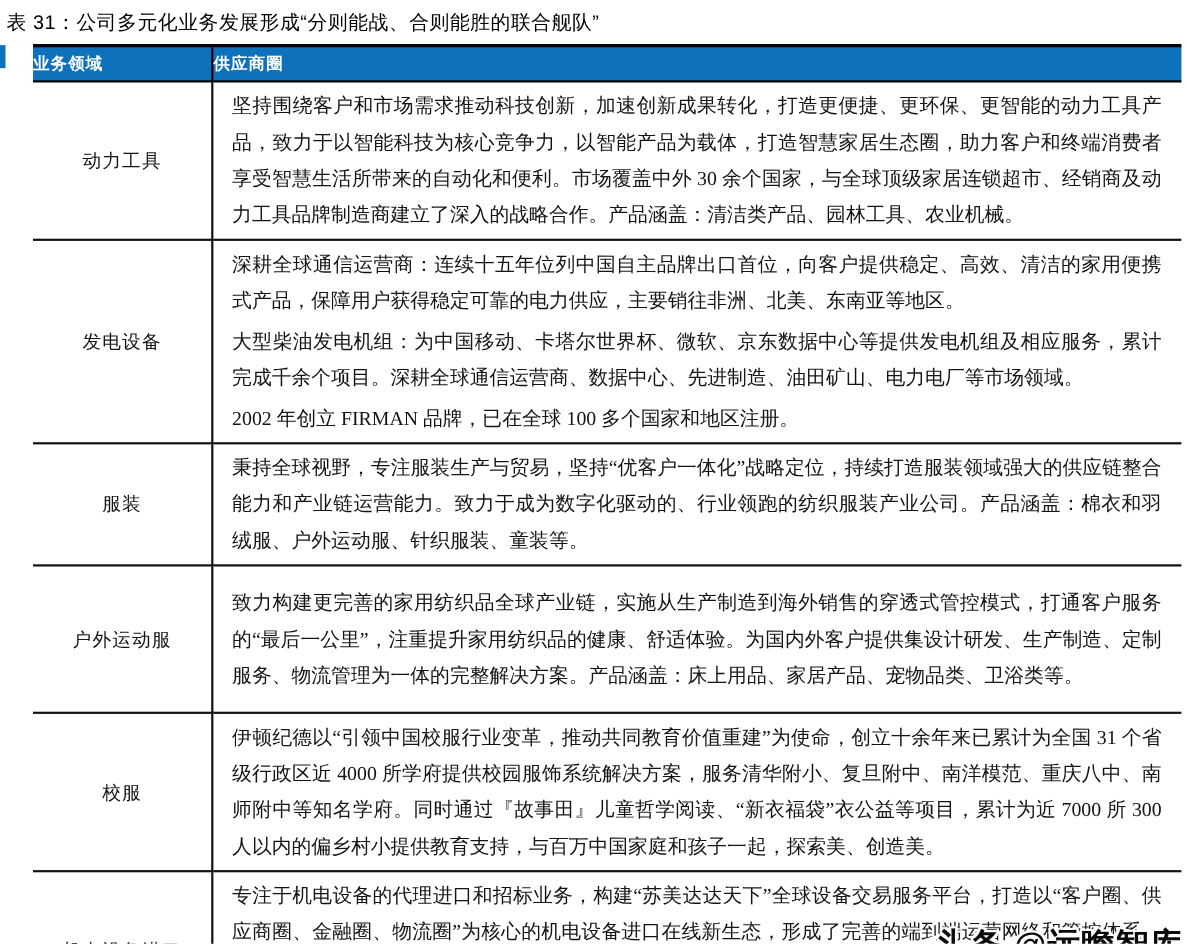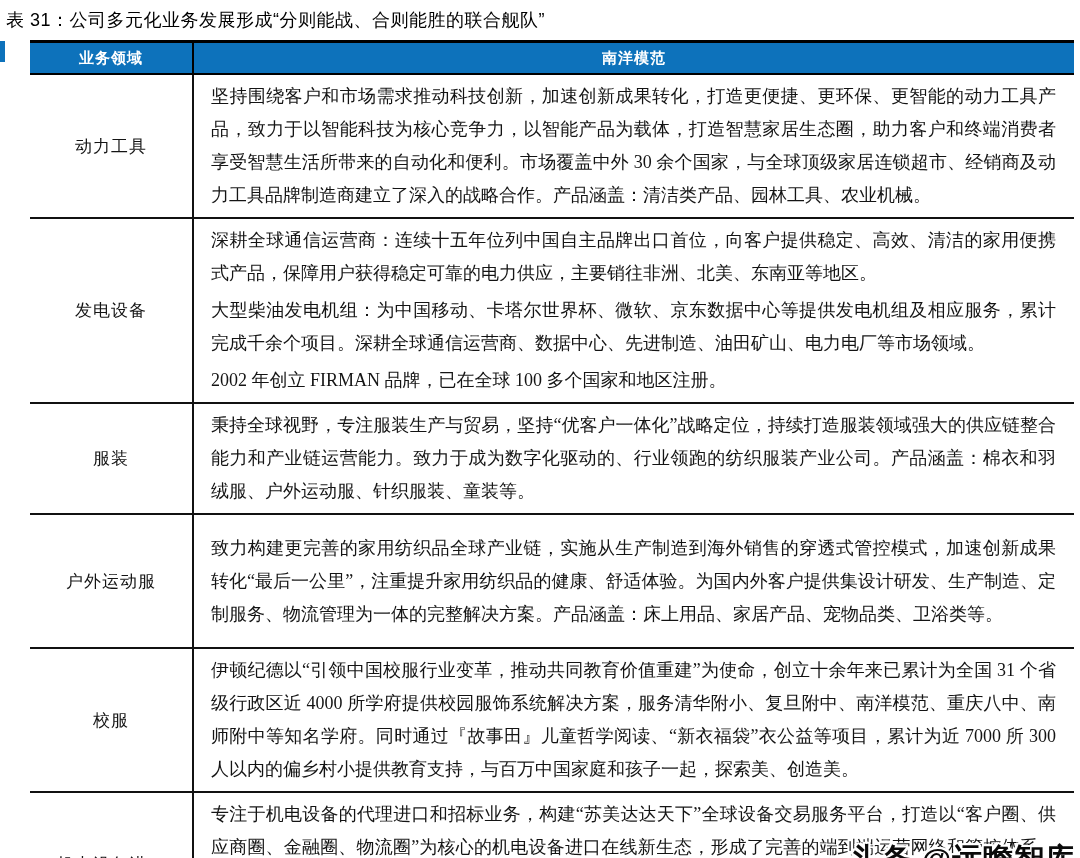--- a/index.html
+++ b/index.html
@@ -21,21 +21,21 @@
   table.report{
     position:absolute;left:30px;top:40px;width:1044px;
     border-collapse:collapse;table-layout:fixed;
     border-top:3px solid #000;border-bottom:3px solid #000;
   }
   table.report col.c-area{width:163px;}
   th.hd{
     background:var(--header-bg,#0d72bb);
     color:#fff;font-family:"Liberation Sans","DejaVu Sans",sans-serif;
     font-weight:bold;font-size:15px;height:26px;padding:2px 0;
-    border-bottom:2px solid #000;text-align:center;letter-spacing:1px;
+    border-bottom:2px solid #000;text-align:left;letter-spacing:1px;
   }
   th.hd.first{border-right:2px solid #000;}
   td.area{
     text-align:center;vertical-align:middle;
     font-size:17px;letter-spacing:1px;
     border-right:2px solid #111;border-bottom:2px solid #111;
   }
   td.detail{
     padding:1px 14px 1px 13px;vertical-align:middle;
     font-size:18px;line-height:33px;text-align:justify;
@@ -67,21 +67,21 @@
 <div class="edge-sliver"></div>
 
 <table class="report">
   <colgroup>
       <col class="c-area">
       <col>
     </colgroup>
   <thead>
     <tr>
       <th class="hd first">业务领域</th>
-      <th class="hd">南洋模范</th>
+      <th class="hd">供应商圈</th>
     </tr>
   </thead>
   <tbody>
     <tr class="r1">
       <td class="area">动力工具</td>
       <td class="detail">
         <p>坚持围绕客户和市场需求推动科技创新，加速创新成果转化，打造更便捷、更环保、更智能的动力工具产品，致力于以智能科技为核心竞争力，以智能产品为载体，打造智慧家居生态圈，助力客户和终端消费者享受智慧生活所带来的自动化和便利。市场覆盖中外 30 余个国家，与全球顶级家居连锁超市、经销商及动力工具品牌制造商建立了深入的战略合作。产品涵盖：清洁类产品、园林工具、农业机械。</p>
       </td>
     </tr>
     <tr class="r2">
@@ -94,21 +94,21 @@
     </tr>
     <tr class="r3">
       <td class="area">服装</td>
       <td class="detail">
         <p>秉持全球视野，专注服装生产与贸易，坚持“优客户一体化”战略定位，持续打造服装领域强大的供应链整合能力和产业链运营能力。致力于成为数字化驱动的、行业领跑的纺织服装产业公司。产品涵盖：棉衣和羽绒服、户外运动服、针织服装、童装等。</p>
       </td>
     </tr>
     <tr class="r4">
       <td class="area">户外运动服</td>
       <td class="detail">
-        <p>致力构建更完善的家用纺织品全球产业链，实施从生产制造到海外销售的穿透式管控模式，加速创新成果转化“最后一公里”，注重提升家用纺织品的健康、舒适体验。为国内外客户提供集设计研发、生产制造、定制服务、物流管理为一体的完整解决方案。产品涵盖：床上用品、家居产品、宠物品类、卫浴类等。</p>
+        <p>致力构建更完善的家用纺织品全球产业链，实施从生产制造到海外销售的穿透式管控模式，打通客户服务的“最后一公里”，注重提升家用纺织品的健康、舒适体验。为国内外客户提供集设计研发、生产制造、定制服务、物流管理为一体的完整解决方案。产品涵盖：床上用品、家居产品、宠物品类、卫浴类等。</p>
       </td>
     </tr>
     <tr class="r5">
       <td class="area">校服</td>
       <td class="detail">
         <p>伊顿纪德以“引领中国校服行业变革，推动共同教育价值重建”为使命，创立十余年来已累计为全国 31 个省级行政区近 4000 所学府提供校园服饰系统解决方案，服务清华附小、复旦附中、南洋模范、重庆八中、南师附中等知名学府。同时通过『故事田』儿童哲学阅读、“新衣福袋”衣公益等项目，累计为近 7000 所 300 人以内的偏乡村小提供教育支持，与百万中国家庭和孩子一起，探索美、创造美。</p>
       </td>
     </tr>
     <tr class="r6 last">
       <td class="area">机电设备进口</td>

